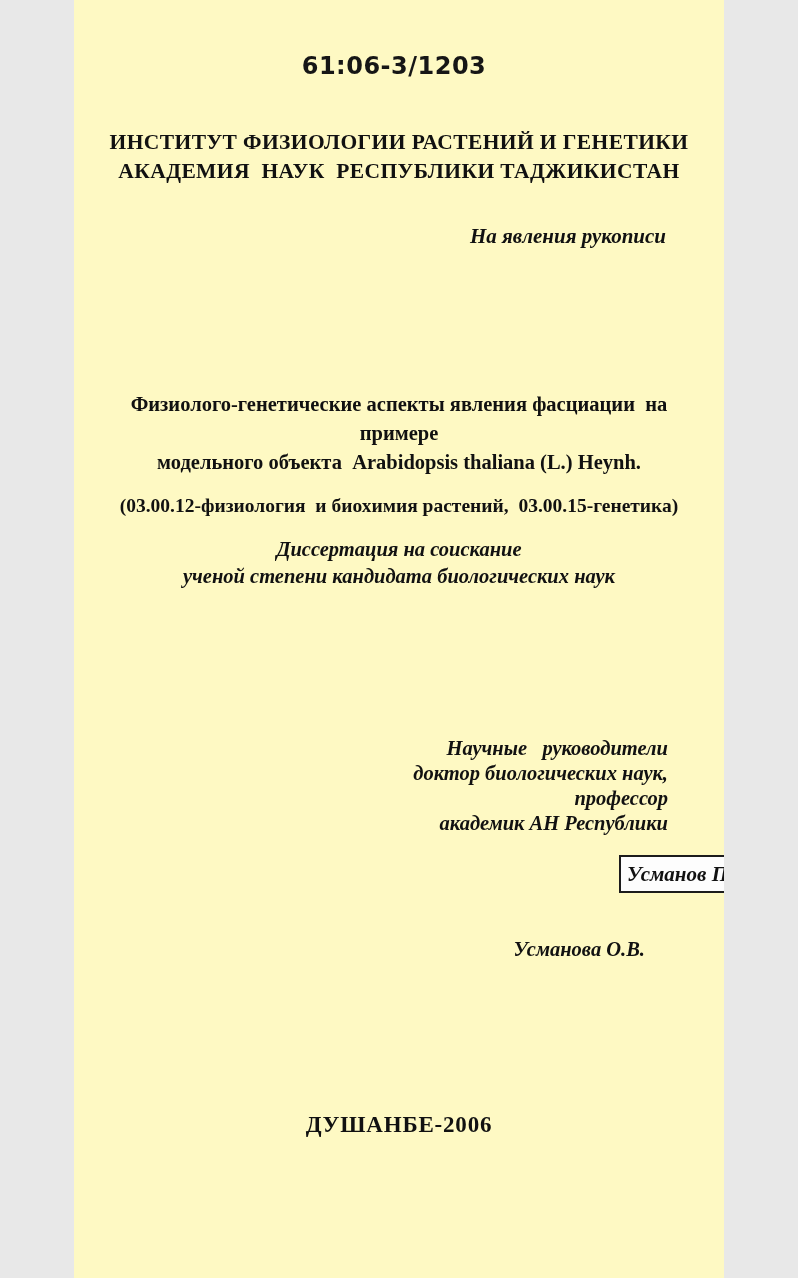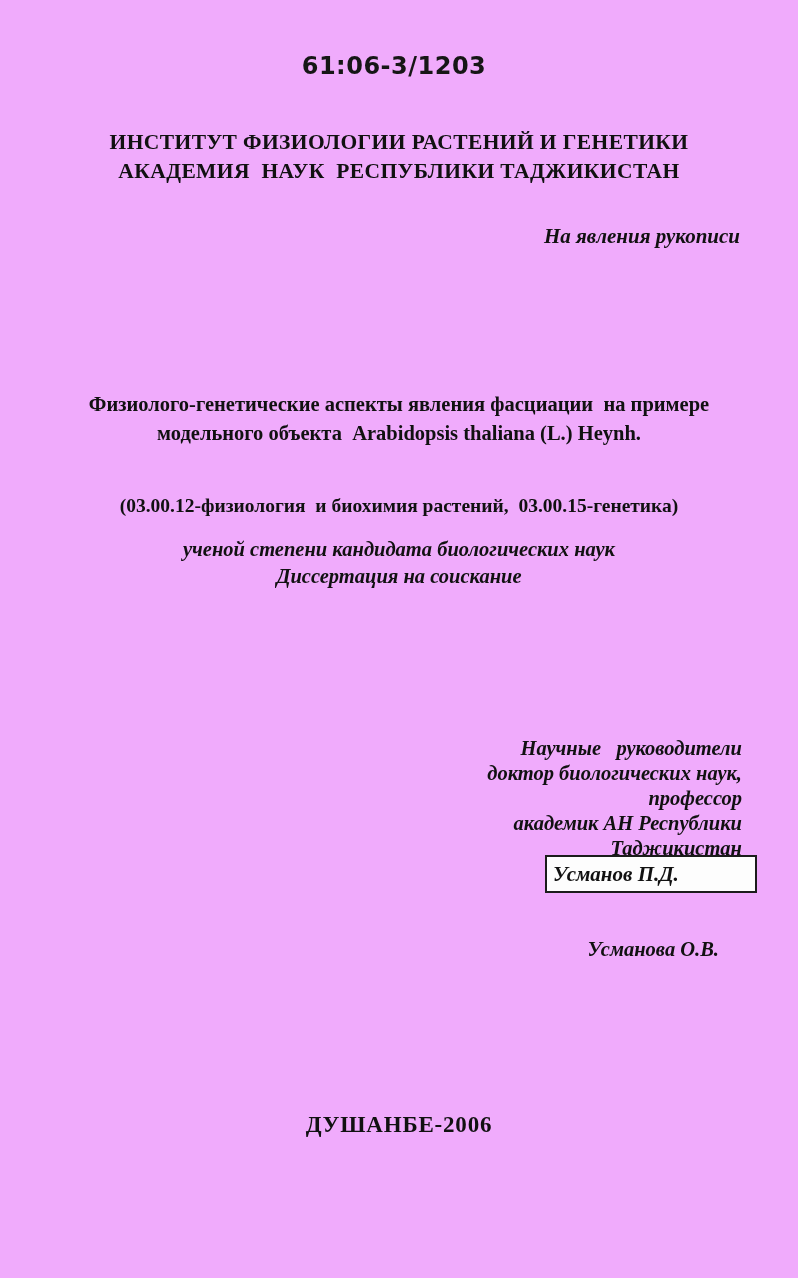--- a/index.html
+++ b/index.html
@@ -2,24 +2,24 @@
 <html><head>
 <meta charset="utf-8">
 <style>
   html, body {
     margin: 0;
     padding: 0;
     background: #e8e8e8;
   }
   .page {
     position: relative;
-    width: 798px;
+    width: 650px;
     height: 1278px;
     margin: 0 auto;
-    background: #f0abfc;
+    background: #fef9c3;
     color: #111;
     font-family: "Liberation Serif", serif;
     overflow: hidden;
   }
   .txt { white-space: pre-wrap; }
 
   .catalog-number {
     position: absolute;
     top: 52px; left: 0; right: 10px;
     text-align: center;
@@ -139,30 +139,29 @@
 
 
   <div class="thesis-title">
     <div class="txt">Физиолого-генетические аспекты явления фасциации  на примере</div>
     <div class="txt">модельного объекта  Arabidopsis thaliana (L.) Heynh.</div>
   </div>
 
   <div class="specialties txt">(03.00.12-физиология  и биохимия растений,  03.00.15-генетика)</div>
 
   <div class="dissertation-type">
+    <div class="txt">Диссертация на соискание</div>
     <div class="txt">ученой степени кандидата биологических наук</div>
-    <div class="txt">Диссертация на соискание</div>
   </div>
 
   <div class="advisors-block">
     <div class="txt">Научные   руководители</div>
     <div class="txt">доктор биологических наук,</div>
     <div class="txt">профессор</div>
     <div class="txt">академик АН Республики</div>
-    <div class="txt">Таджикистан</div>
   </div>
 
   <div class="advisor-name-box">
     <div class="txt">Усманов П.Д.</div>
   </div>
 
   <div class="advisor2-block">
     <div class="txt name2">Усманова О.В.</div>
   </div>
 

